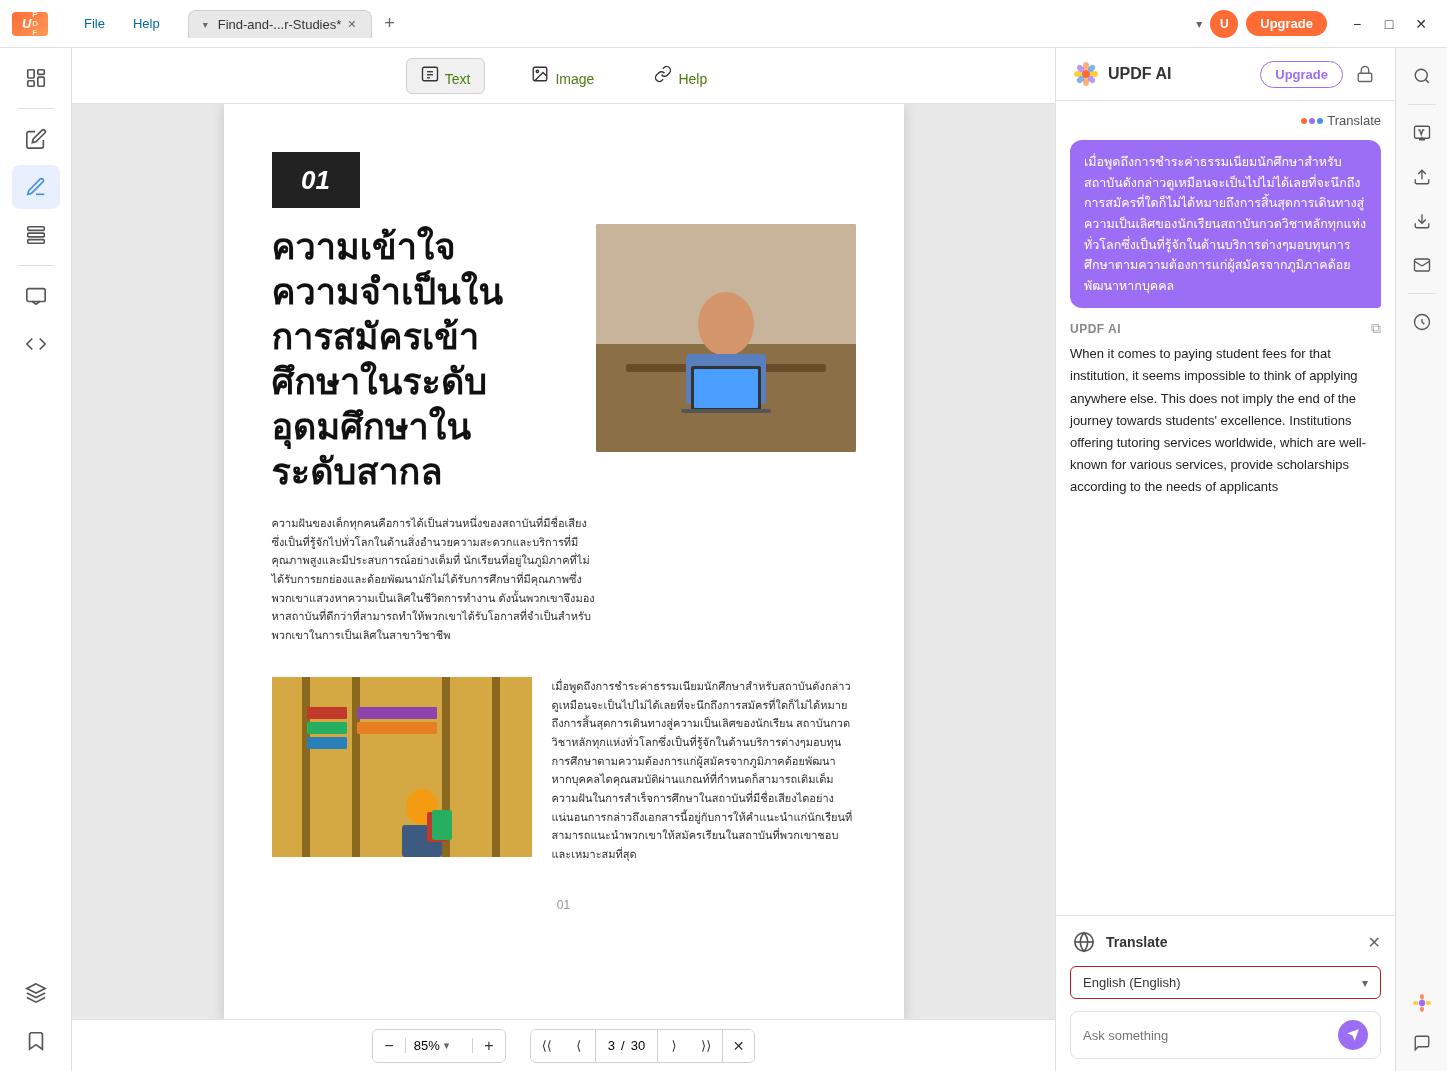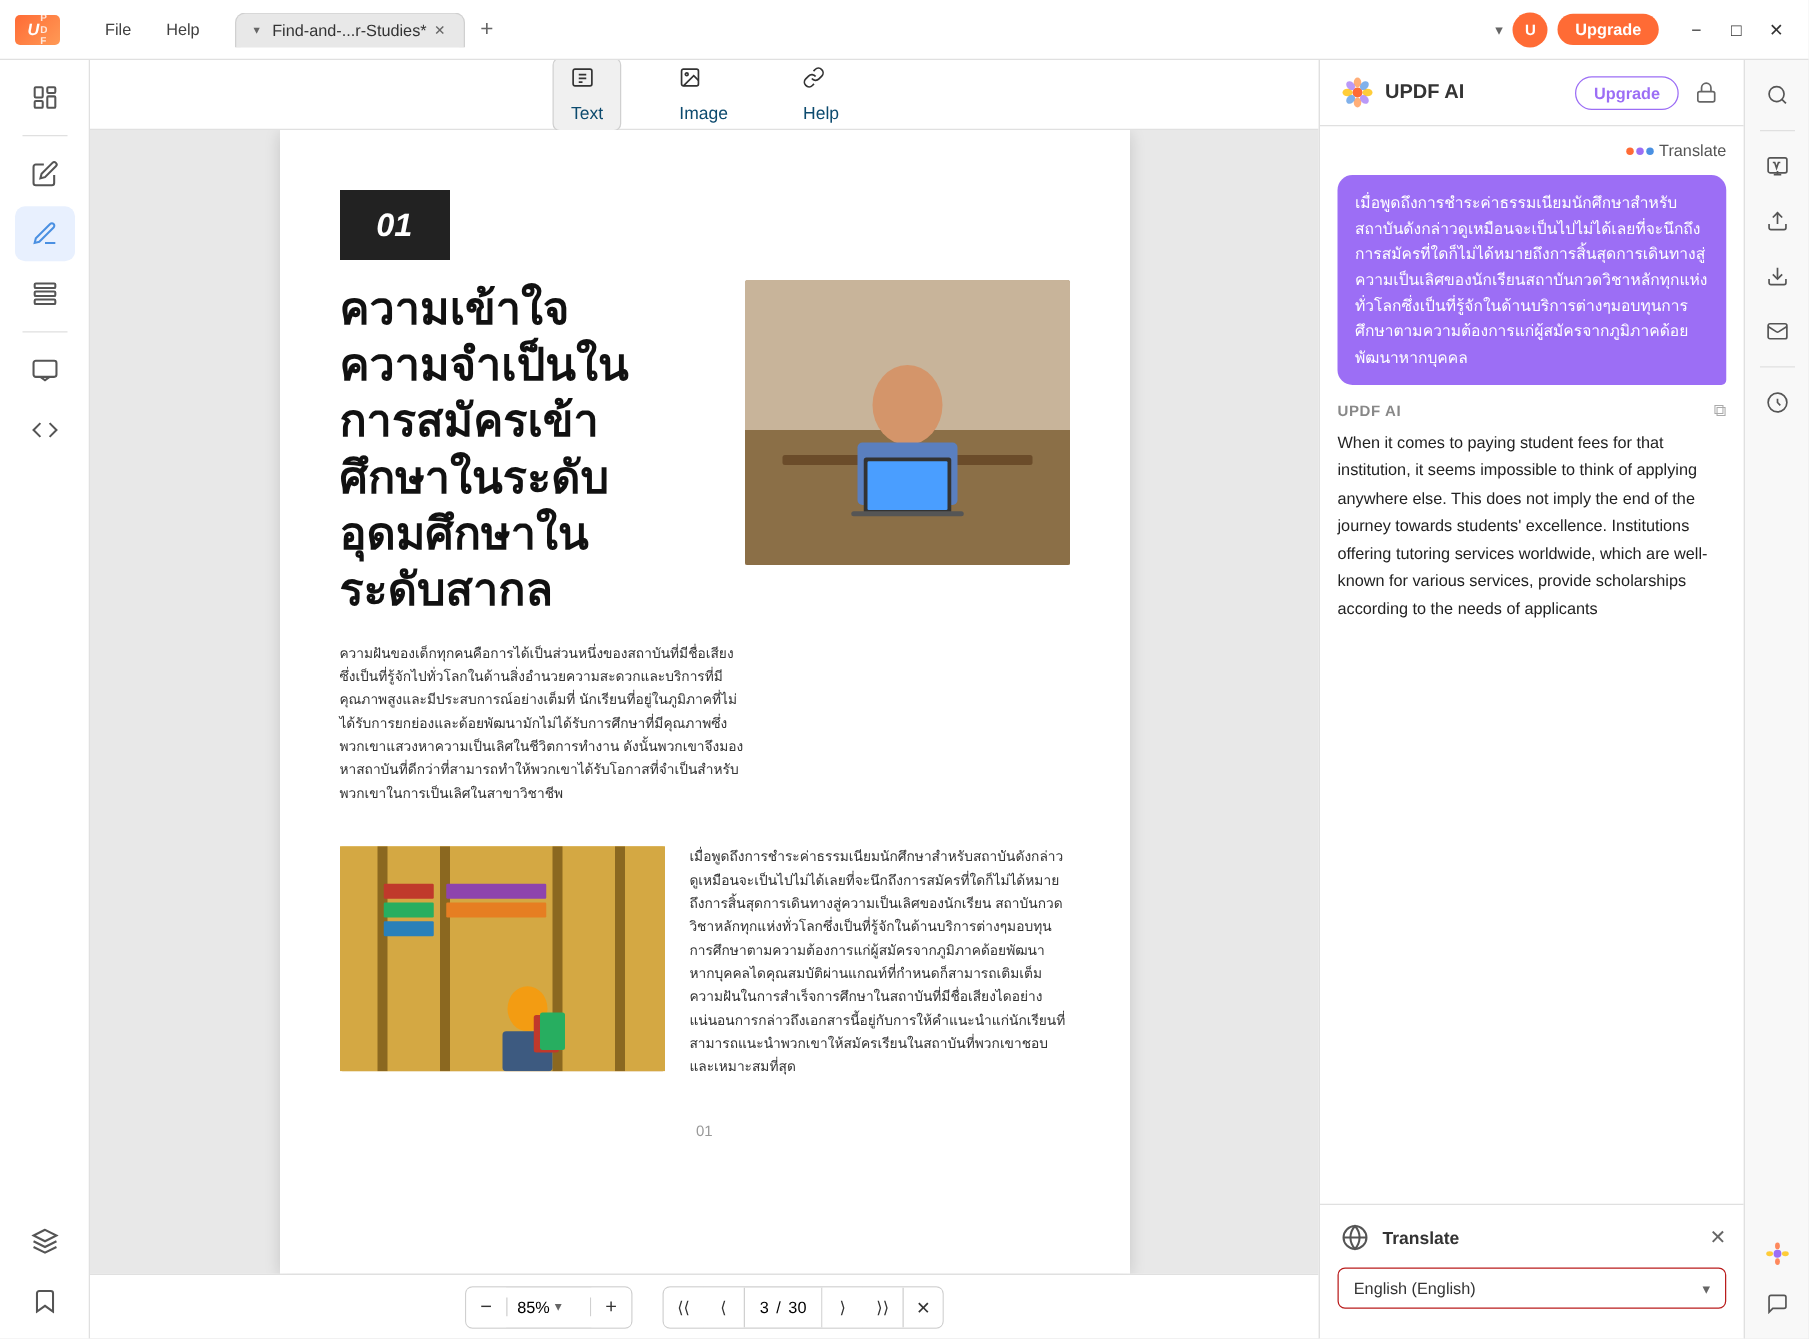--- a/index.html
+++ b/index.html
@@ -28,21 +28,21 @@
       border-radius: 4px;
       display: flex; align-items: center; justify-content: center;
       color: white; font-weight: bold; font-size: 10px;
     }
     .menu-items {
       display: flex; gap: 4px;
     }
     .menu-item {
       padding: 4px 12px;
       font-size: 13px;
-      color: #404040;
+      color: #0369a1;
       cursor: pointer;
       border-radius: 4px;
     }
     .tab-bar {
       display: flex; align-items: center; margin-left: 8px; flex: 1;
     }
     .tab {
       display: flex; align-items: center; gap: 6px;
       padding: 6px 14px;
       background: #e8e8e8;
@@ -139,27 +139,26 @@
       height: 56px;
       background: #ffffff;
       display: flex;
       align-items: center;
       justify-content: center;
       gap: 32px;
       border-bottom: 1px solid #e0e0e0;
       flex-shrink: 0;
     }
     .toolbar-item {
-      display: flex; align-items: flex-start; gap: 6px;
+      display: flex; align-items: flex-end; gap: 6px;
       padding: 6px 14px;
       border-radius: 6px;
       cursor: pointer;
       font-size: 14px;
-      color: #0c4a6e;
-      flex-direction: column;
+      color: #4d7c0f;
     }
     .toolbar-item.active { background: #f0f0f0; border: 1px solid #d0d0d0; }
     .toolbar-icon { font-size: 16px; }
 
     .pdf-scroll-area {
       flex: 1;
       overflow-y: auto;
       display: flex;
       justify-content: center;
     }
@@ -774,20 +773,28 @@
             </svg>
           </div>
           <span class="translate-text">Translate</span>
         </div>
         <span class="translate-close">✕</span>
       </div>
       <div class="language-selector">
         <span class="language-text">English (English)</span>
         <span class="lang-arrow">▾</span>
       </div>
+      <div class="ask-input-row">
+        <input class="ask-input" type="text" placeholder="Ask something" style="">
+        <div class="send-btn">
+          <svg width="14" height="14" viewBox="0 0 24 24" fill="white">
+              <path d="M22 2L11 13M22 2L15 22l-4-9-9-4 20-7z"></path>
+            </svg>
+        </div>
+      </div>
     </div>
   </div>
 
   <div class="far-right-sidebar">
     <div class="right-icon">
       <svg width="18" height="18" viewBox="0 0 24 24" fill="none" stroke="#555" stroke-width="1.8">
           <circle cx="11" cy="11" r="8"></circle>
           <line x1="21" y1="21" x2="16.65" y2="16.65"></line>
         </svg>
     </div>

